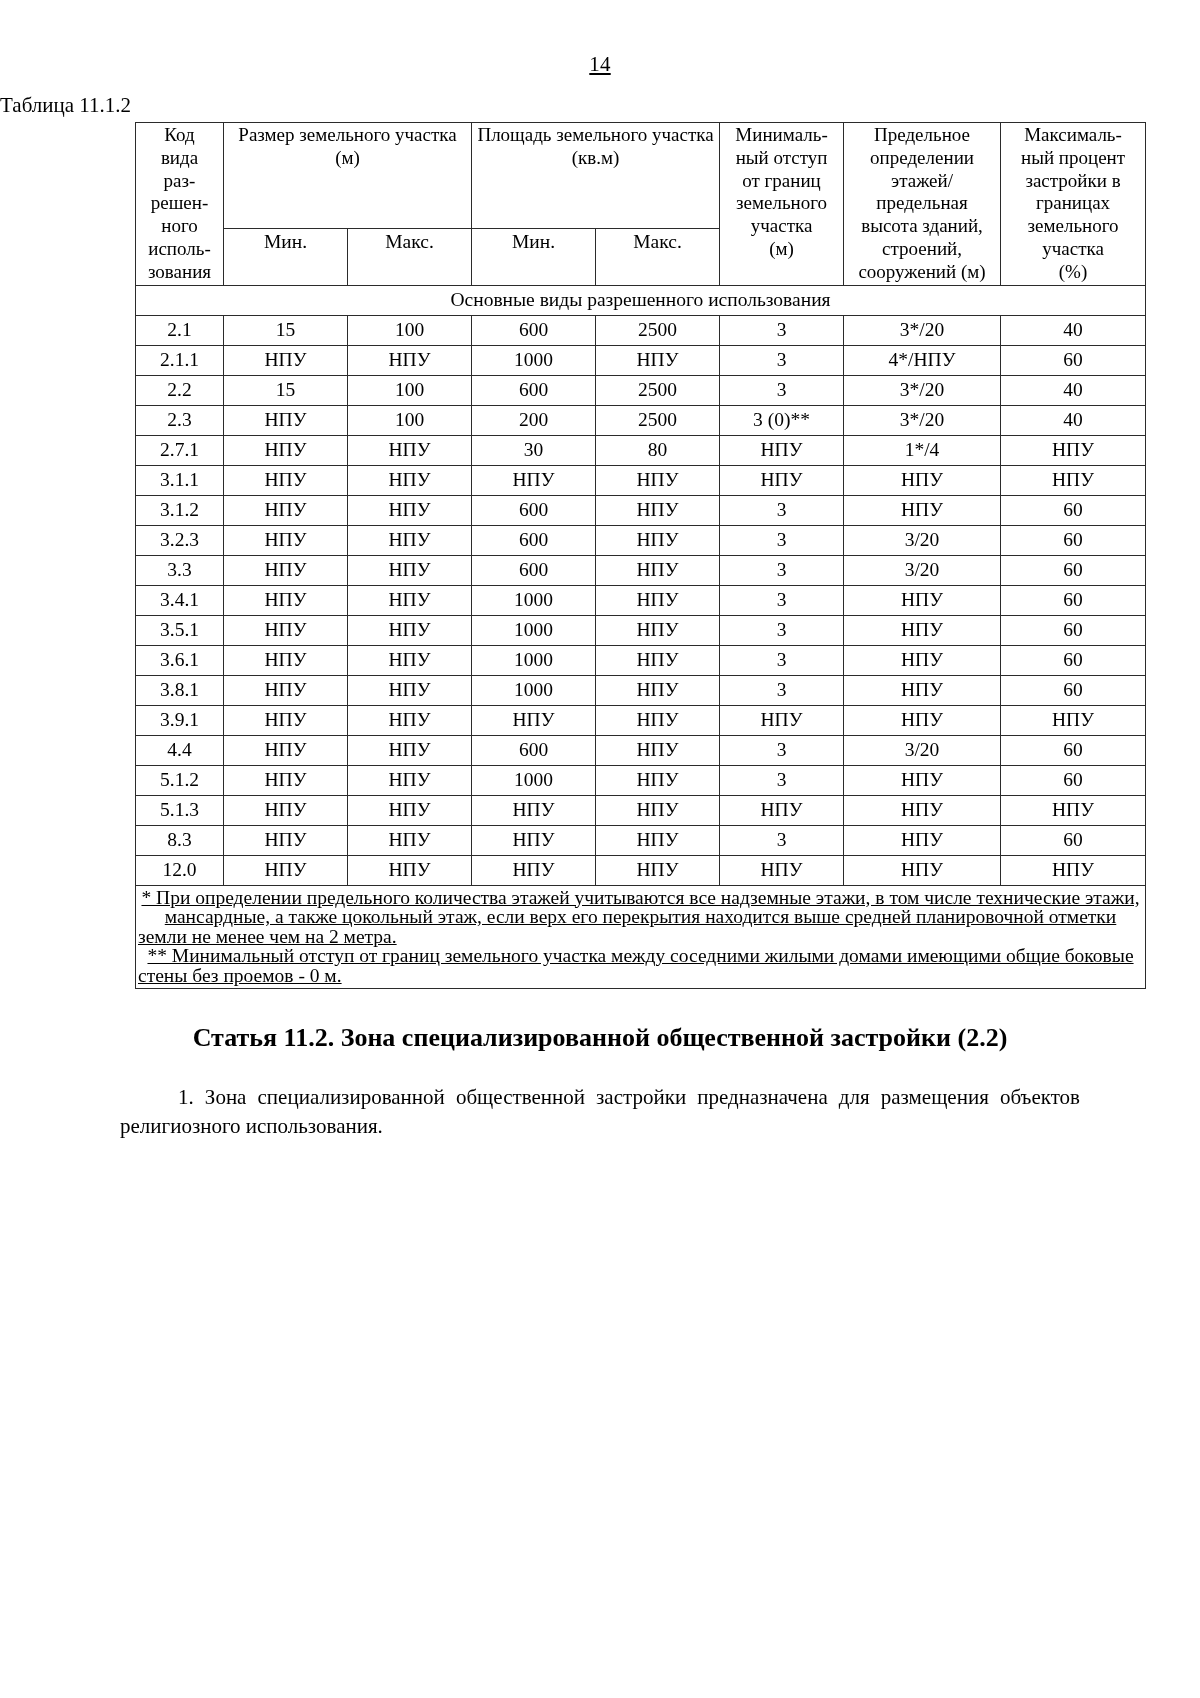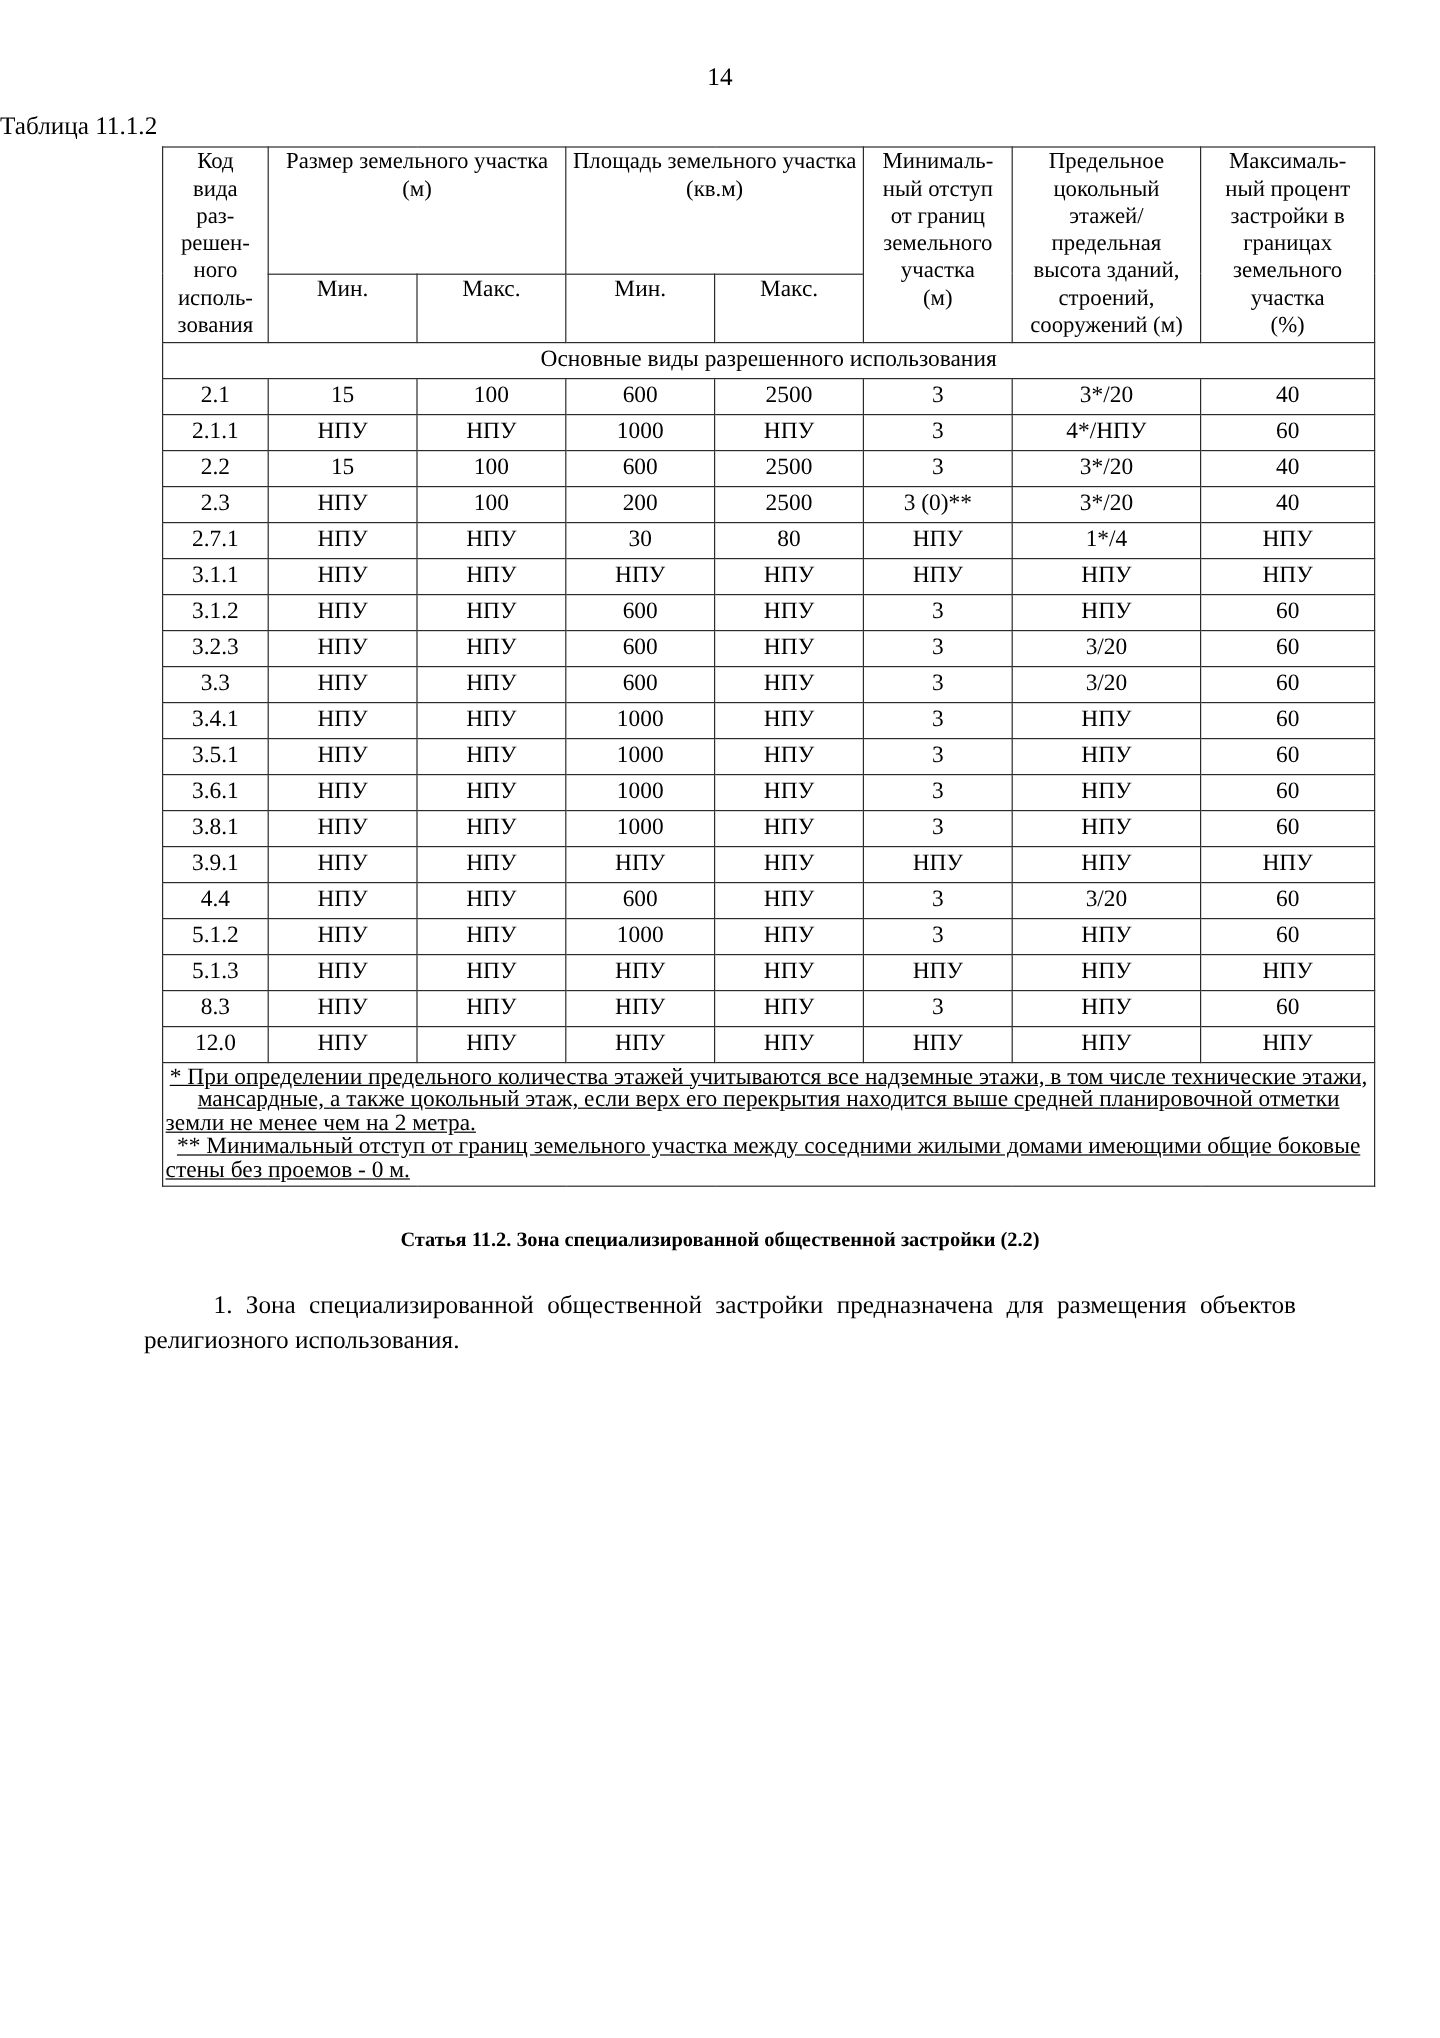--- a/index.html
+++ b/index.html
@@ -20,20 +20,21 @@
     height: 1698px;
     position: relative;
     box-sizing: border-box;
     padding: 0;
   }
   .page-number {
     text-align: center;
     font-size: 21px;
     padding-top: 52px;
     letter-spacing: 0.2px;
+    text-decoration: underline;
   }
   .table-caption {
     font-size: 21px;
     margin: 16px 120px 4px 0;
   }
   .table-wrap {
     margin: 0 auto;
     width: 930px;
   }
   table.zoning {
@@ -92,21 +93,21 @@
   .col-maxsz  { width: 124px; }
   .col-minar  { width: 124px; }
   .col-maxar  { width: 124px; }
   .col-offset { width: 124px; }
   .col-floors { width: 157px; }
   .col-pct    { width: 145px; }
 
   .article-title {
     text-align: center;
     font-weight: bold;
-    font-size: 17px;
+    font-size: 26px;
     margin: 34px 66px 0 66px;
   }
   .body-block {
     margin: 30px 120px 0 120px;
     font-size: 21px;
     line-height: 1.40;
     text-align: justify;
   }
   .body-block p {
     margin: 0;
@@ -150,21 +151,21 @@
           <th class="hdr" rowspan="2">
             <span>Минималь-</span><br>
             <span>ный отступ</span><br>
             <span>от границ</span><br>
             <span>земельного</span><br>
             <span>участка</span><br>
             <span>(м)</span>
           </th>
           <th class="hdr" rowspan="2">
             <span>Предельное</span><br>
-            <span>цокольный</span><br>
+            <span>определении</span><br>
             <span>этажей/</span><br>
             <span>предельная</span><br>
             <span>высота зданий,</span><br>
             <span>строений,</span><br>
             <span>сооружений (м)</span>
           </th>
           <th class="hdr" rowspan="2">
             <span>Максималь-</span><br>
             <span>ный процент</span><br>
             <span>застройки в</span><br>

